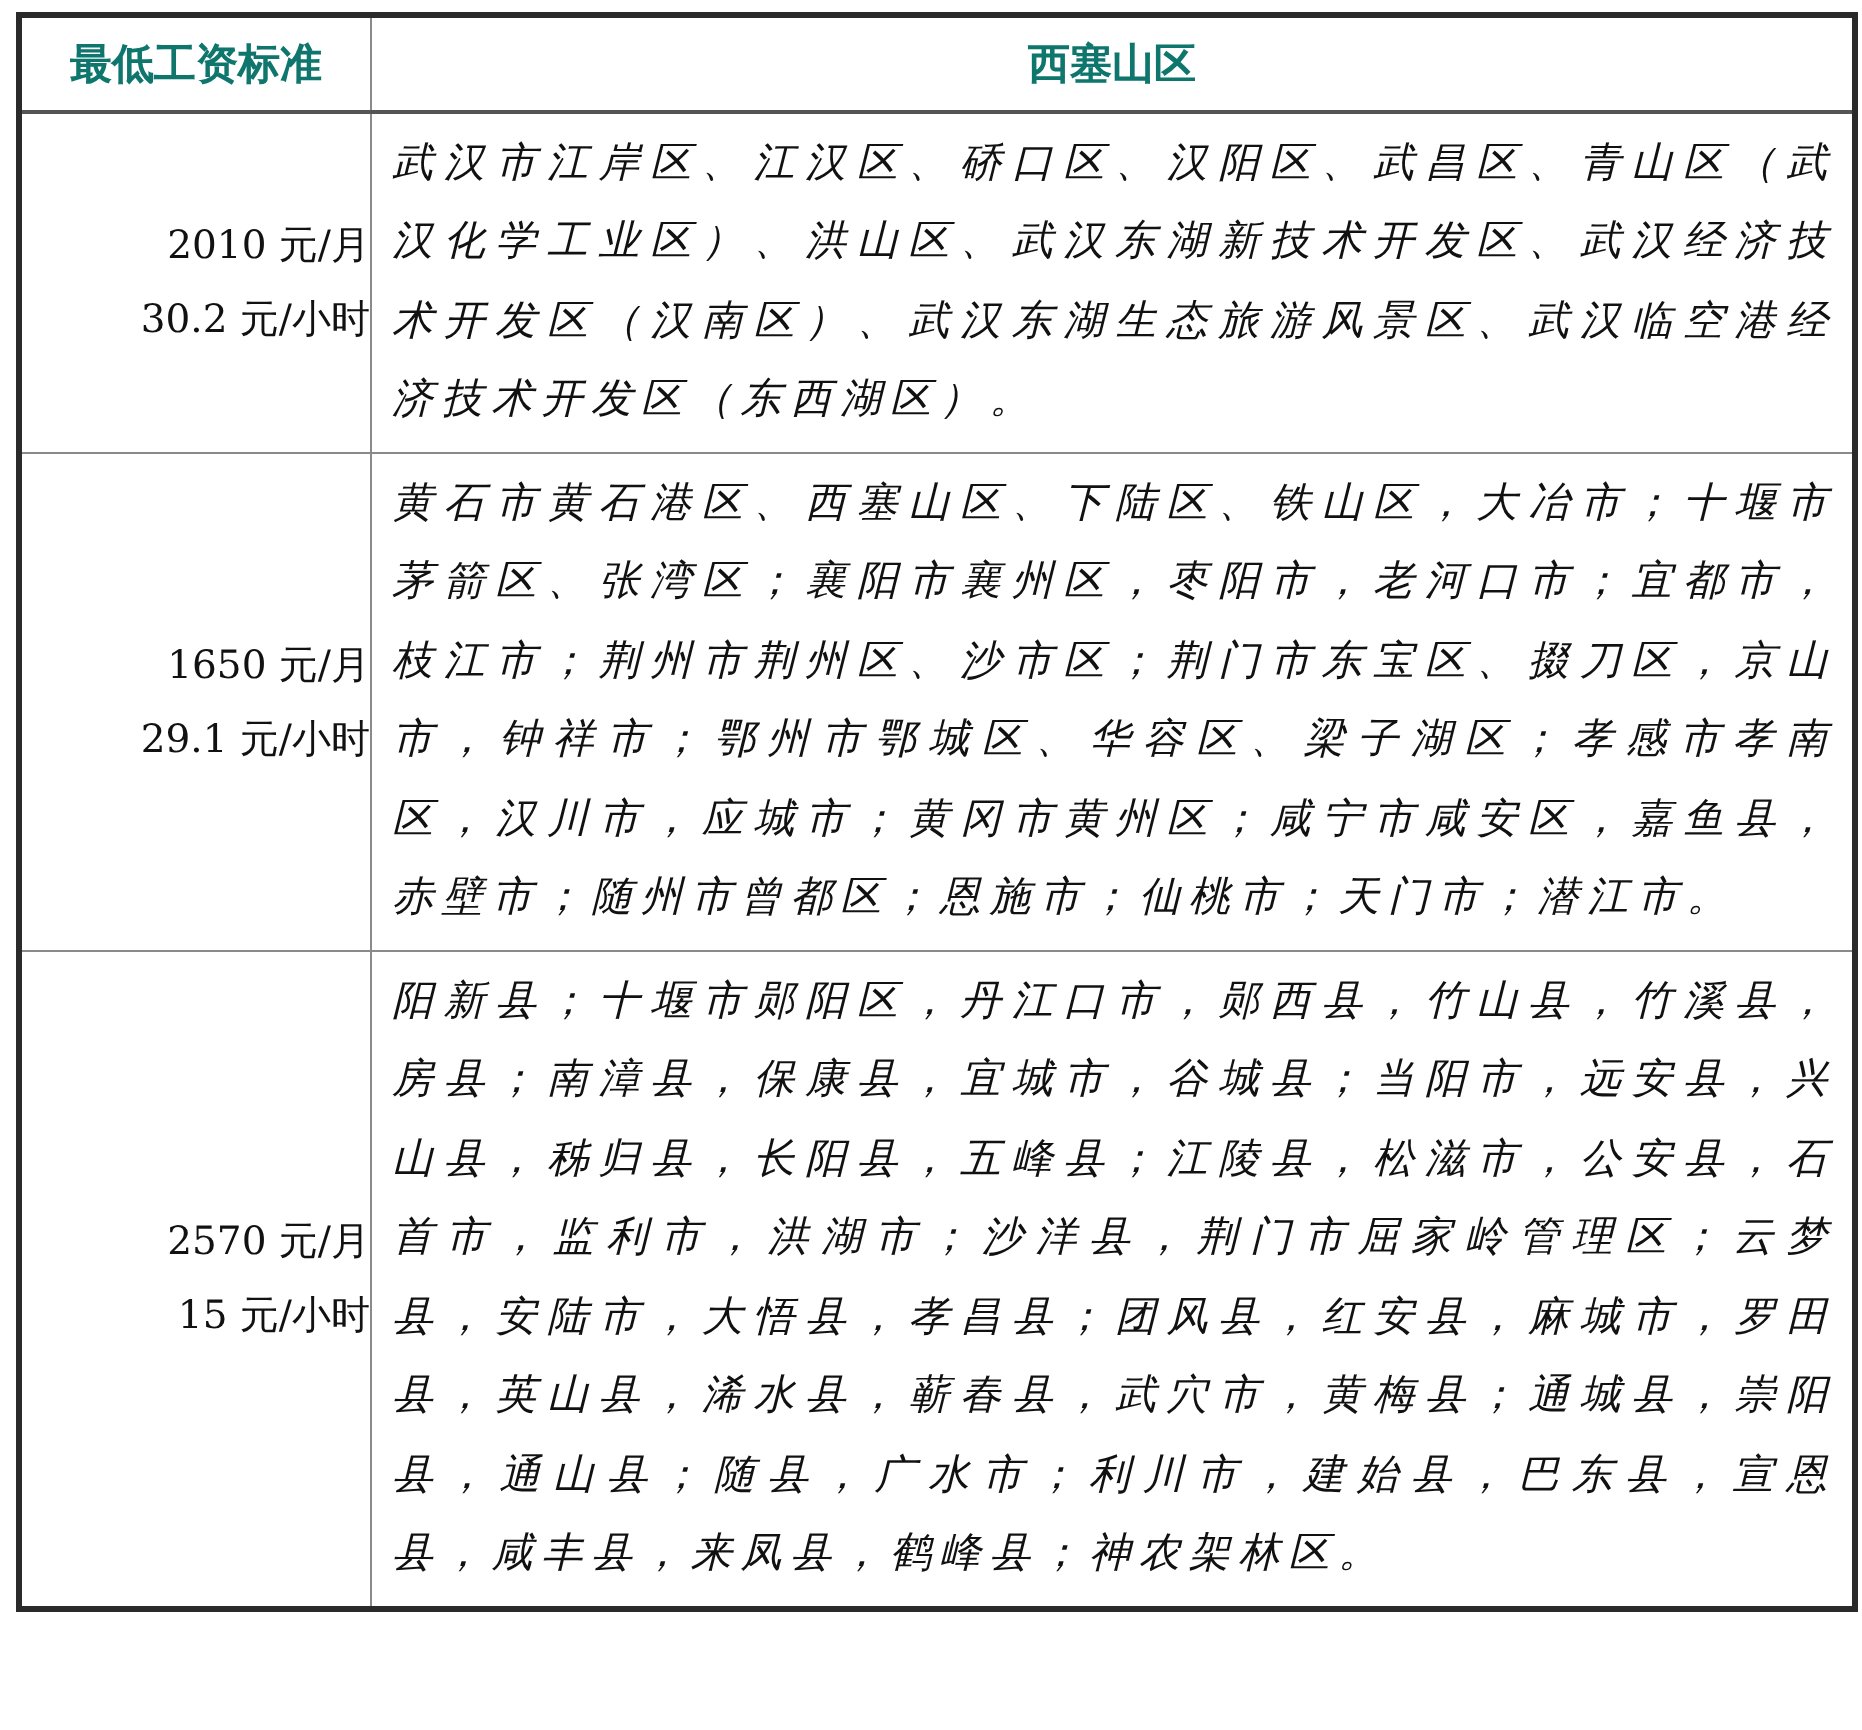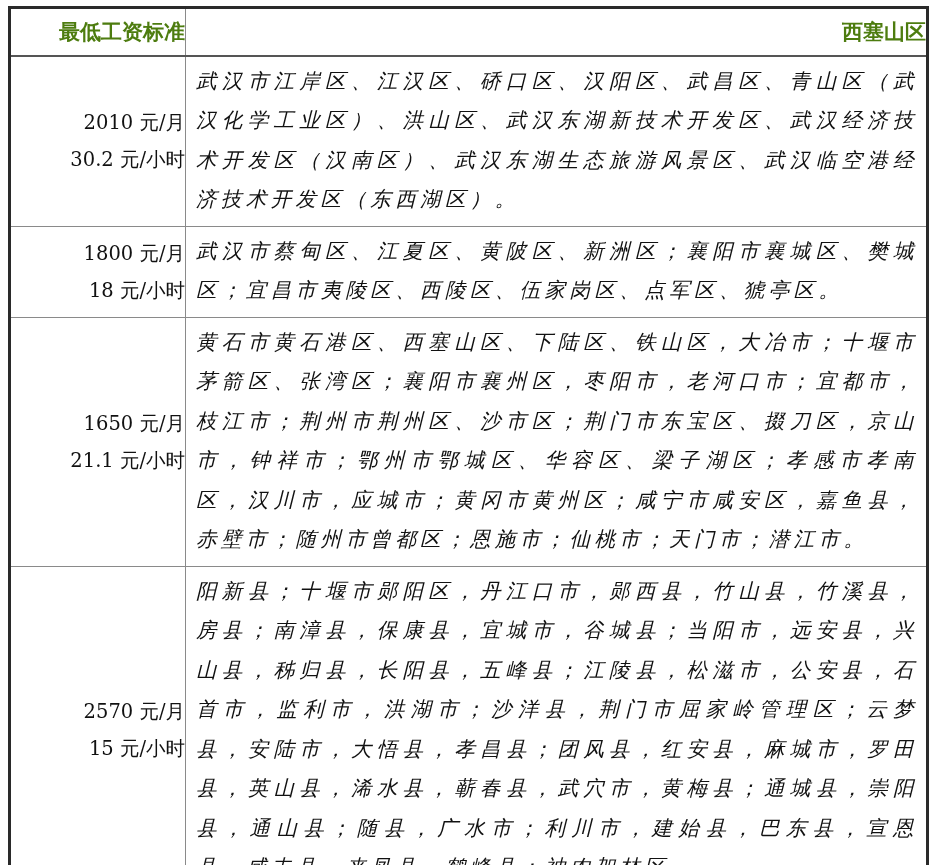--- a/index.html
+++ b/index.html
@@ -28,23 +28,23 @@
   .wage-table col.c2 { width: 742px; }
   .wage-table th, .wage-table td {
     border: 1.5px solid #8a8a8a;
     padding: 0;
   }
   .wage-table thead tr { height: 48px; }
   .wage-table th {
     font-family: Liberation Sans, sans-serif;
     font-weight: bold;
     font-size: 21px;
-    text-align: right;
+    text-align: center;
     vertical-align: middle;
-    color: #4d7c0f;
+    color: #0f766e;
     border-bottom: 2px solid #555;
   }
   .wage-table th.h-standard { letter-spacing: 0px; }
   .std-cell {
     text-align: right;
     vertical-align: middle;
     font-size: 19.5px;
     line-height: 37px;
     font-family: "DejaVu Serif", "Liberation Serif", serif;
   }
@@ -82,31 +82,24 @@
     </tr>
   </thead>
   <tbody>
     <tr class="r1">
       <td class="std-cell">
         <span class="std-line">2010 元/月</span>
         <span class="std-line">30.2 元/小时</span>
       </td>
       <td class="scope-cell">武汉市江岸区、江汉区、硚口区、汉阳区、武昌区、青山区（武汉化学工业区）、洪山区、武汉东湖新技术开发区、武汉经济技术开发区（汉南区）、武汉东湖生态旅游风景区、武汉临空港经济技术开发区（东西湖区）。</td>
     </tr>
-    <tr class="r2">
-      <td class="std-cell">
-        <span class="std-line">1800 元/月</span>
-        <span class="std-line">18 元/小时</span>
-      </td>
-      <td class="scope-cell">武汉市蔡甸区、江夏区、黄陂区、新洲区；襄阳市襄城区、樊城区；宜昌市夷陵区、西陵区、伍家岗区、点军区、猇亭区。</td>
-    </tr>
     <tr class="r3">
       <td class="std-cell">
         <span class="std-line">1650 元/月</span>
-        <span class="std-line">21.1 元/小时</span>
+        <span class="std-line">29.1 元/小时</span>
       </td>
       <td class="scope-cell">黄石市黄石港区、西塞山区、下陆区、铁山区，大冶市；十堰市茅箭区、张湾区；襄阳市襄州区，枣阳市，老河口市；宜都市，枝江市；荆州市荆州区、沙市区；荆门市东宝区、掇刀区，京山市，钟祥市；鄂州市鄂城区、华容区、梁子湖区；孝感市孝南区，汉川市，应城市；黄冈市黄州区；咸宁市咸安区，嘉鱼县，赤壁市；随州市曾都区；恩施市；仙桃市；天门市；潜江市。</td>
     </tr>
     <tr class="r4">
       <td class="std-cell">
         <span class="std-line">2570 元/月</span>
         <span class="std-line">15 元/小时</span>
       </td>
       <td class="scope-cell">阳新县；十堰市郧阳区，丹江口市，郧西县，竹山县，竹溪县，房县；南漳县，保康县，宜城市，谷城县；当阳市，远安县，兴山县，秭归县，长阳县，五峰县；江陵县，松滋市，公安县，石首市，监利市，洪湖市；沙洋县，荆门市屈家岭管理区；云梦县，安陆市，大悟县，孝昌县；团风县，红安县，麻城市，罗田县，英山县，浠水县，蕲春县，武穴市，黄梅县；通城县，崇阳县，通山县；随县，广水市；利川市，建始县，巴东县，宣恩县，咸丰县，来凤县，鹤峰县；神农架林区。</td>
     </tr>

